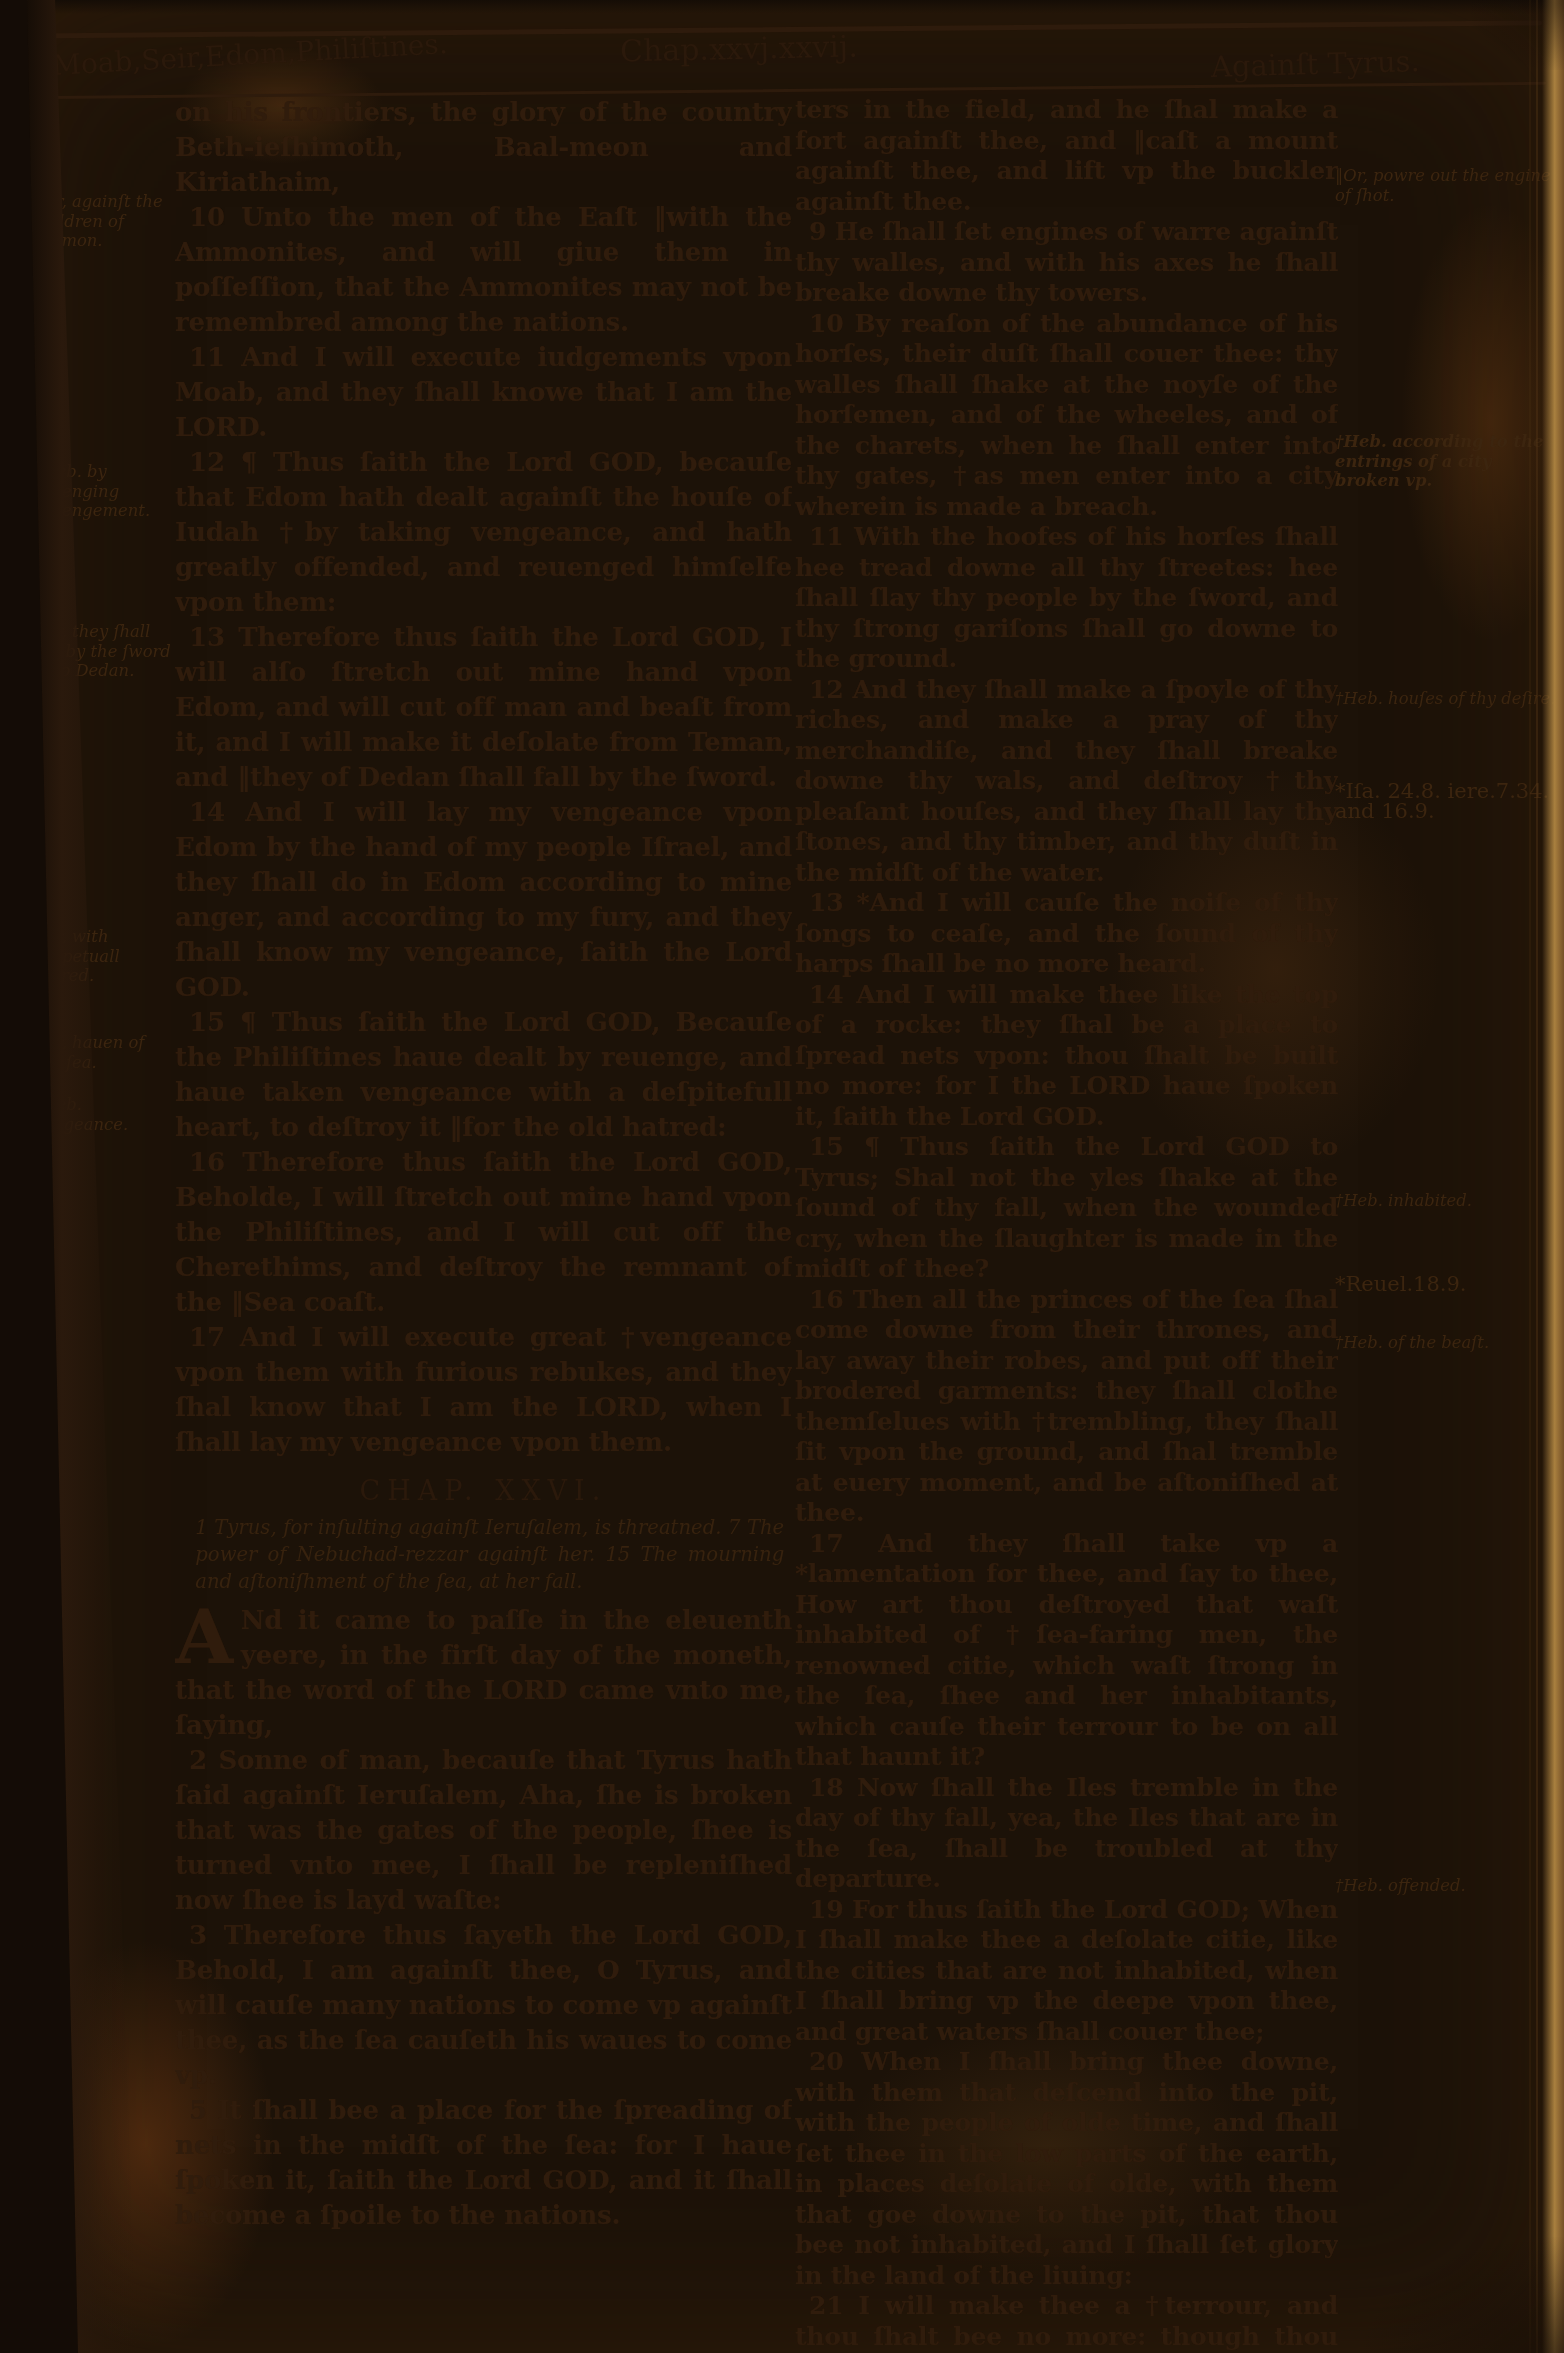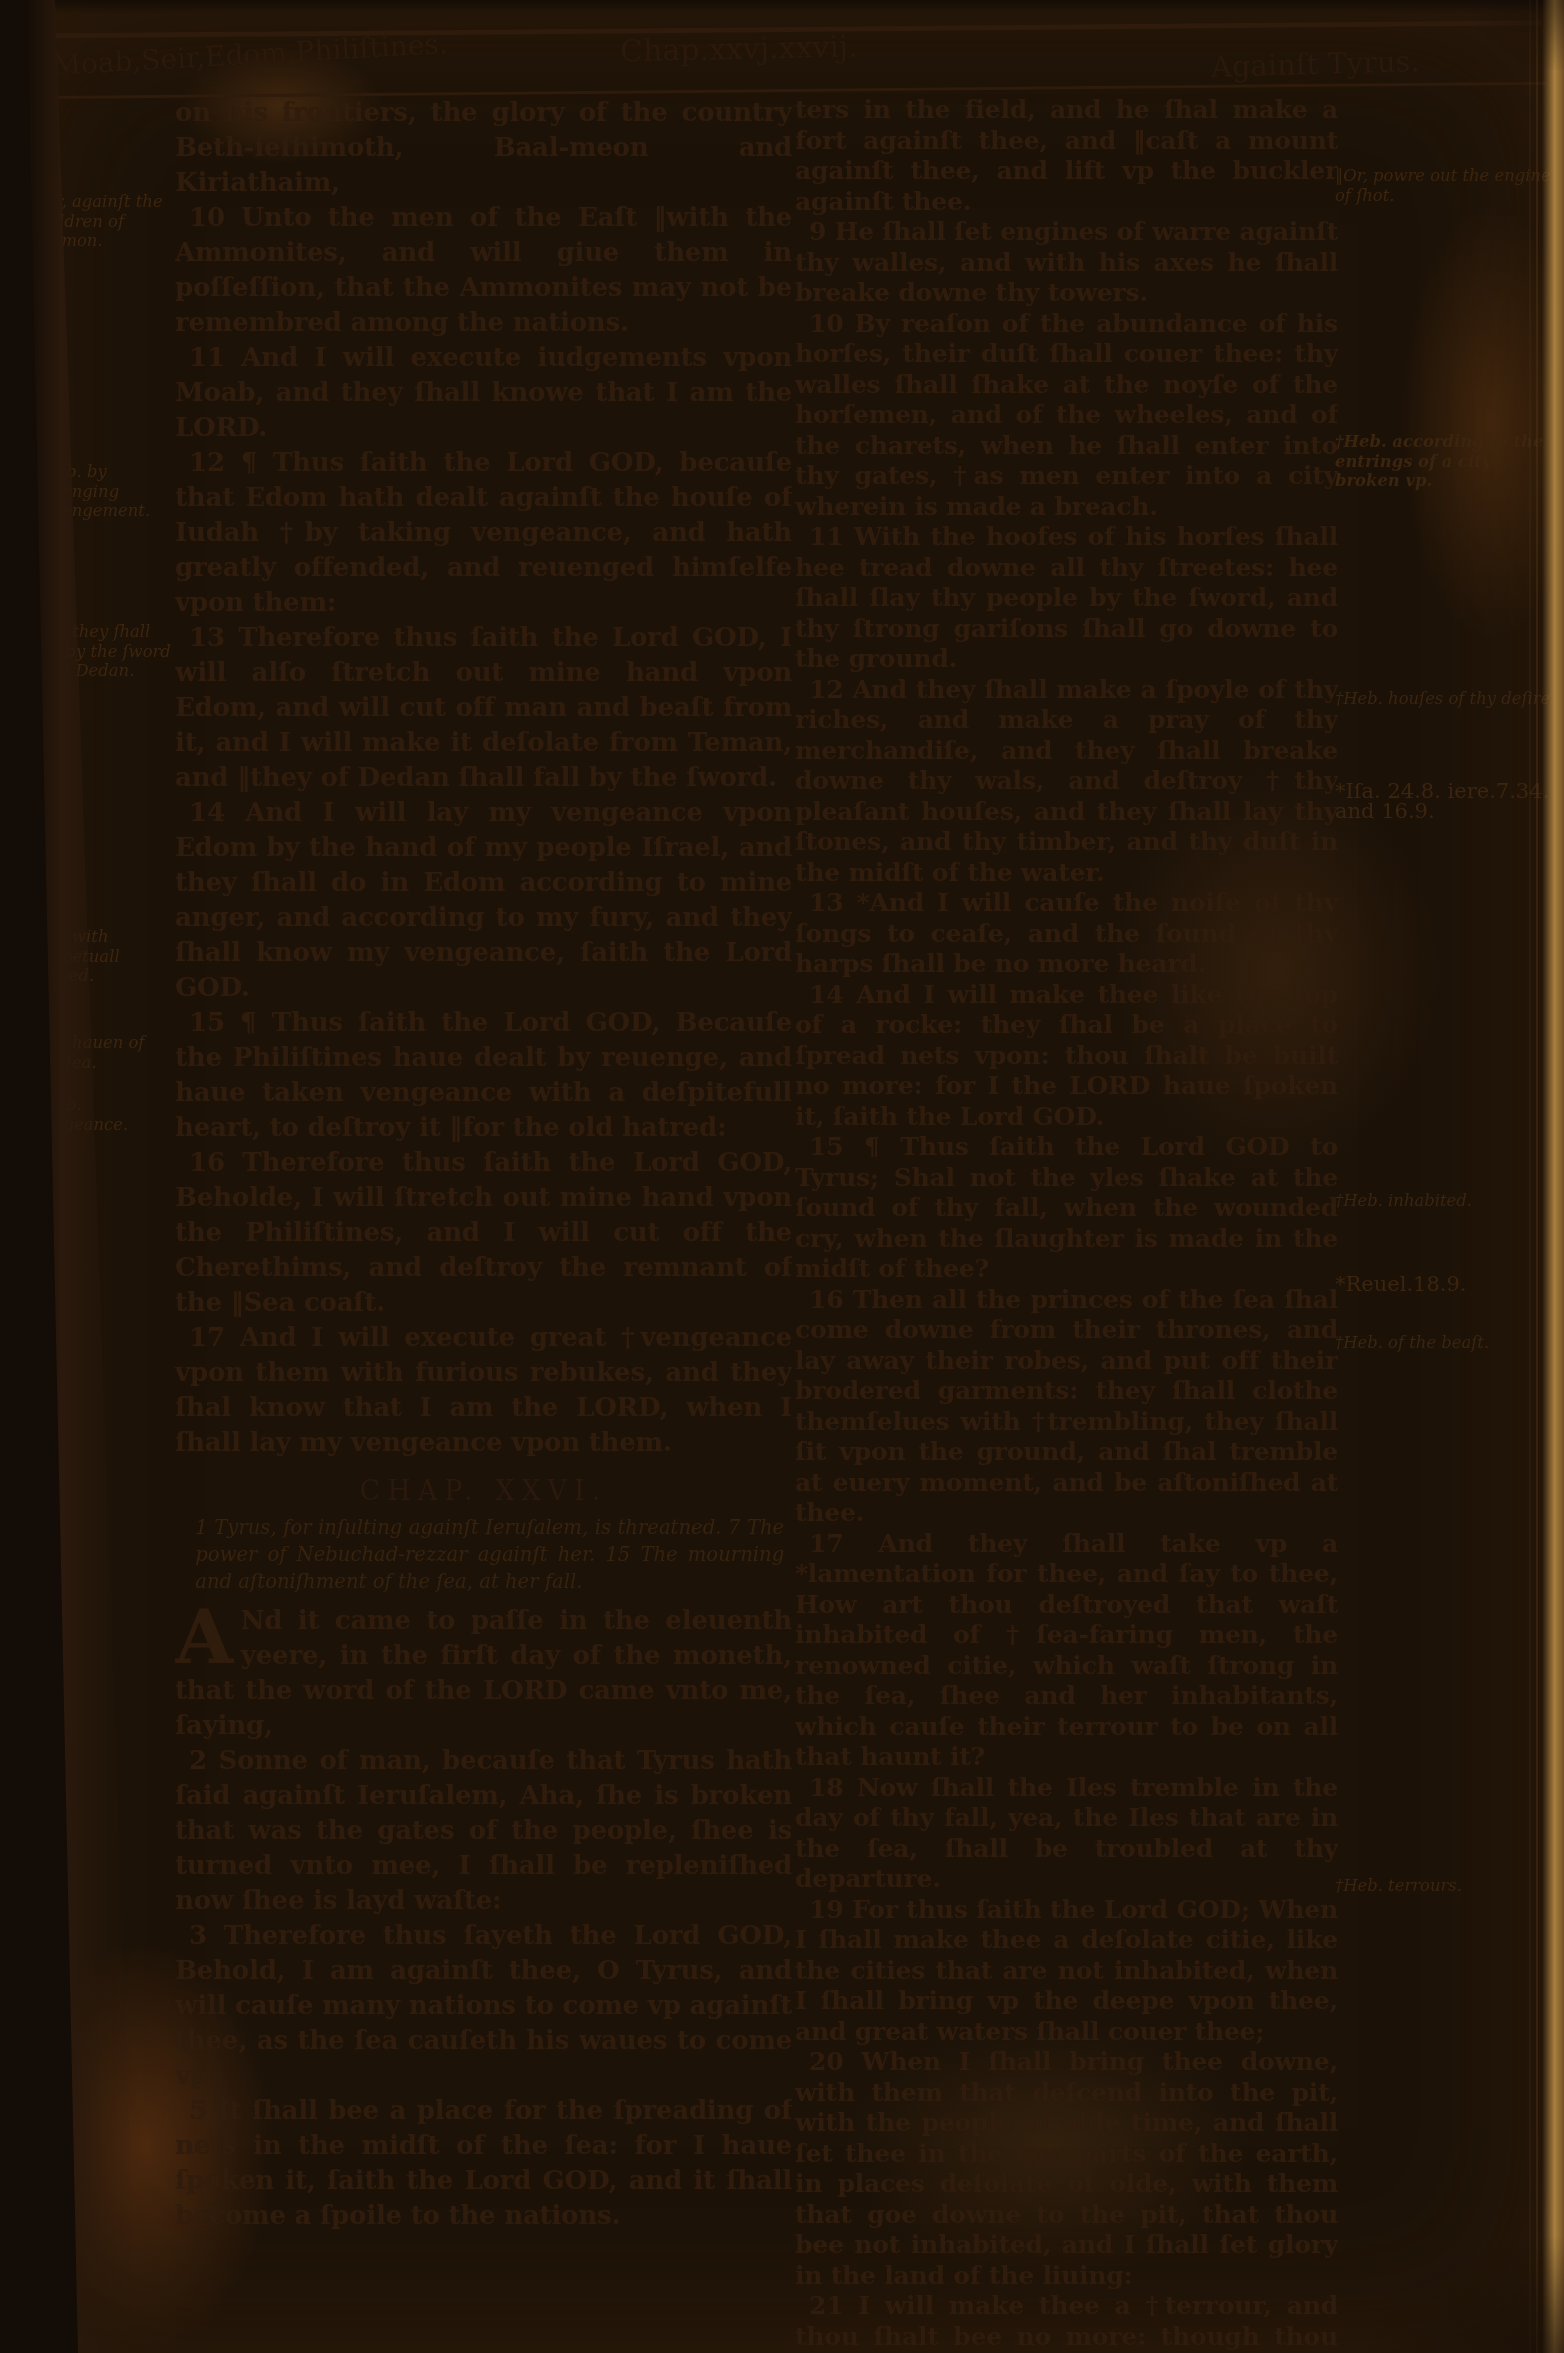--- a/index.html
+++ b/index.html
@@ -97,21 +97,21 @@
   <div class="note note-left" style="top:1033px;">‖Or, hauen of the ſea.</div>
   <div class="note note-left" style="top:1095px;">†Heb. vengeance.</div>
 
   <div class="note note-right" style="top:166px;">‖Or, powre out the engine of ſhot.</div>
   <div class="note note-right" style="top:432px;font-weight:bold;">†Heb. according to the entrings of a city broken vp.</div>
   <div class="note note-right" style="top:689px;">†Heb. houſes of thy deſire.</div>
   <div class="note note-right roman" style="top:782px;">*Iſa. 24.8. iere.7.34. and 16.9.</div>
   <div class="note note-right" style="top:1191px;">†Heb. inhabited.</div>
   <div class="note note-right roman" style="top:1275px;">*Reuel.18.9.</div>
   <div class="note note-right" style="top:1333px;">†Heb. of the beaſt.</div>
-  <div class="note note-right" style="top:1876px;">†Heb. terrours.</div>
+  <div class="note note-right" style="top:1876px;">†Heb. offended.</div>
 
   <div class="col col-left">
     <p class="bl cont">on his frontiers, the glory of the country Beth-ieſhimoth, Baal-meon and Kiriathaim,</p>
     <p class="bl verse">10 Unto the men of the Eaſt ‖with the Ammonites, and will giue them in poſſeſſion, that the Ammonites may not be remembred among the nations.</p>
     <p class="bl verse">11 And I will execute iudgements vpon Moab, and they ſhall knowe that I am the LORD.</p>
     <p class="bl verse">12 ¶ Thus ſaith the Lord GOD, becauſe that Edom hath dealt againſt the houſe of Iudah †by taking vengeance, and hath greatly offended, and reuenged himſelfe vpon them:</p>
     <p class="bl verse">13 Therefore thus ſaith the Lord GOD, I will alſo ſtretch out mine hand vpon Edom, and will cut off man and beaſt from it, and I will make it deſolate from Teman, and ‖they of Dedan ſhall fall by the ſword.</p>
     <p class="bl verse">14 And I will lay my vengeance vpon Edom by the hand of my people Iſrael, and they ſhall do in Edom according to mine anger, and according to my fury, and they ſhall know my vengeance, ſaith the Lord GOD.</p>
     <p class="bl verse">15 ¶ Thus ſaith the Lord GOD, Becauſe the Philiſtines haue dealt by reuenge, and haue taken vengeance with a deſpitefull heart, to deſtroy it ‖for the old hatred:</p>
     <p class="bl verse">16 Therefore thus ſaith the Lord GOD, Beholde, I will ſtretch out mine hand vpon the Philiſtines, and I will cut off the Cherethims, and deſtroy the remnant of the ‖Sea coaſt.</p>

